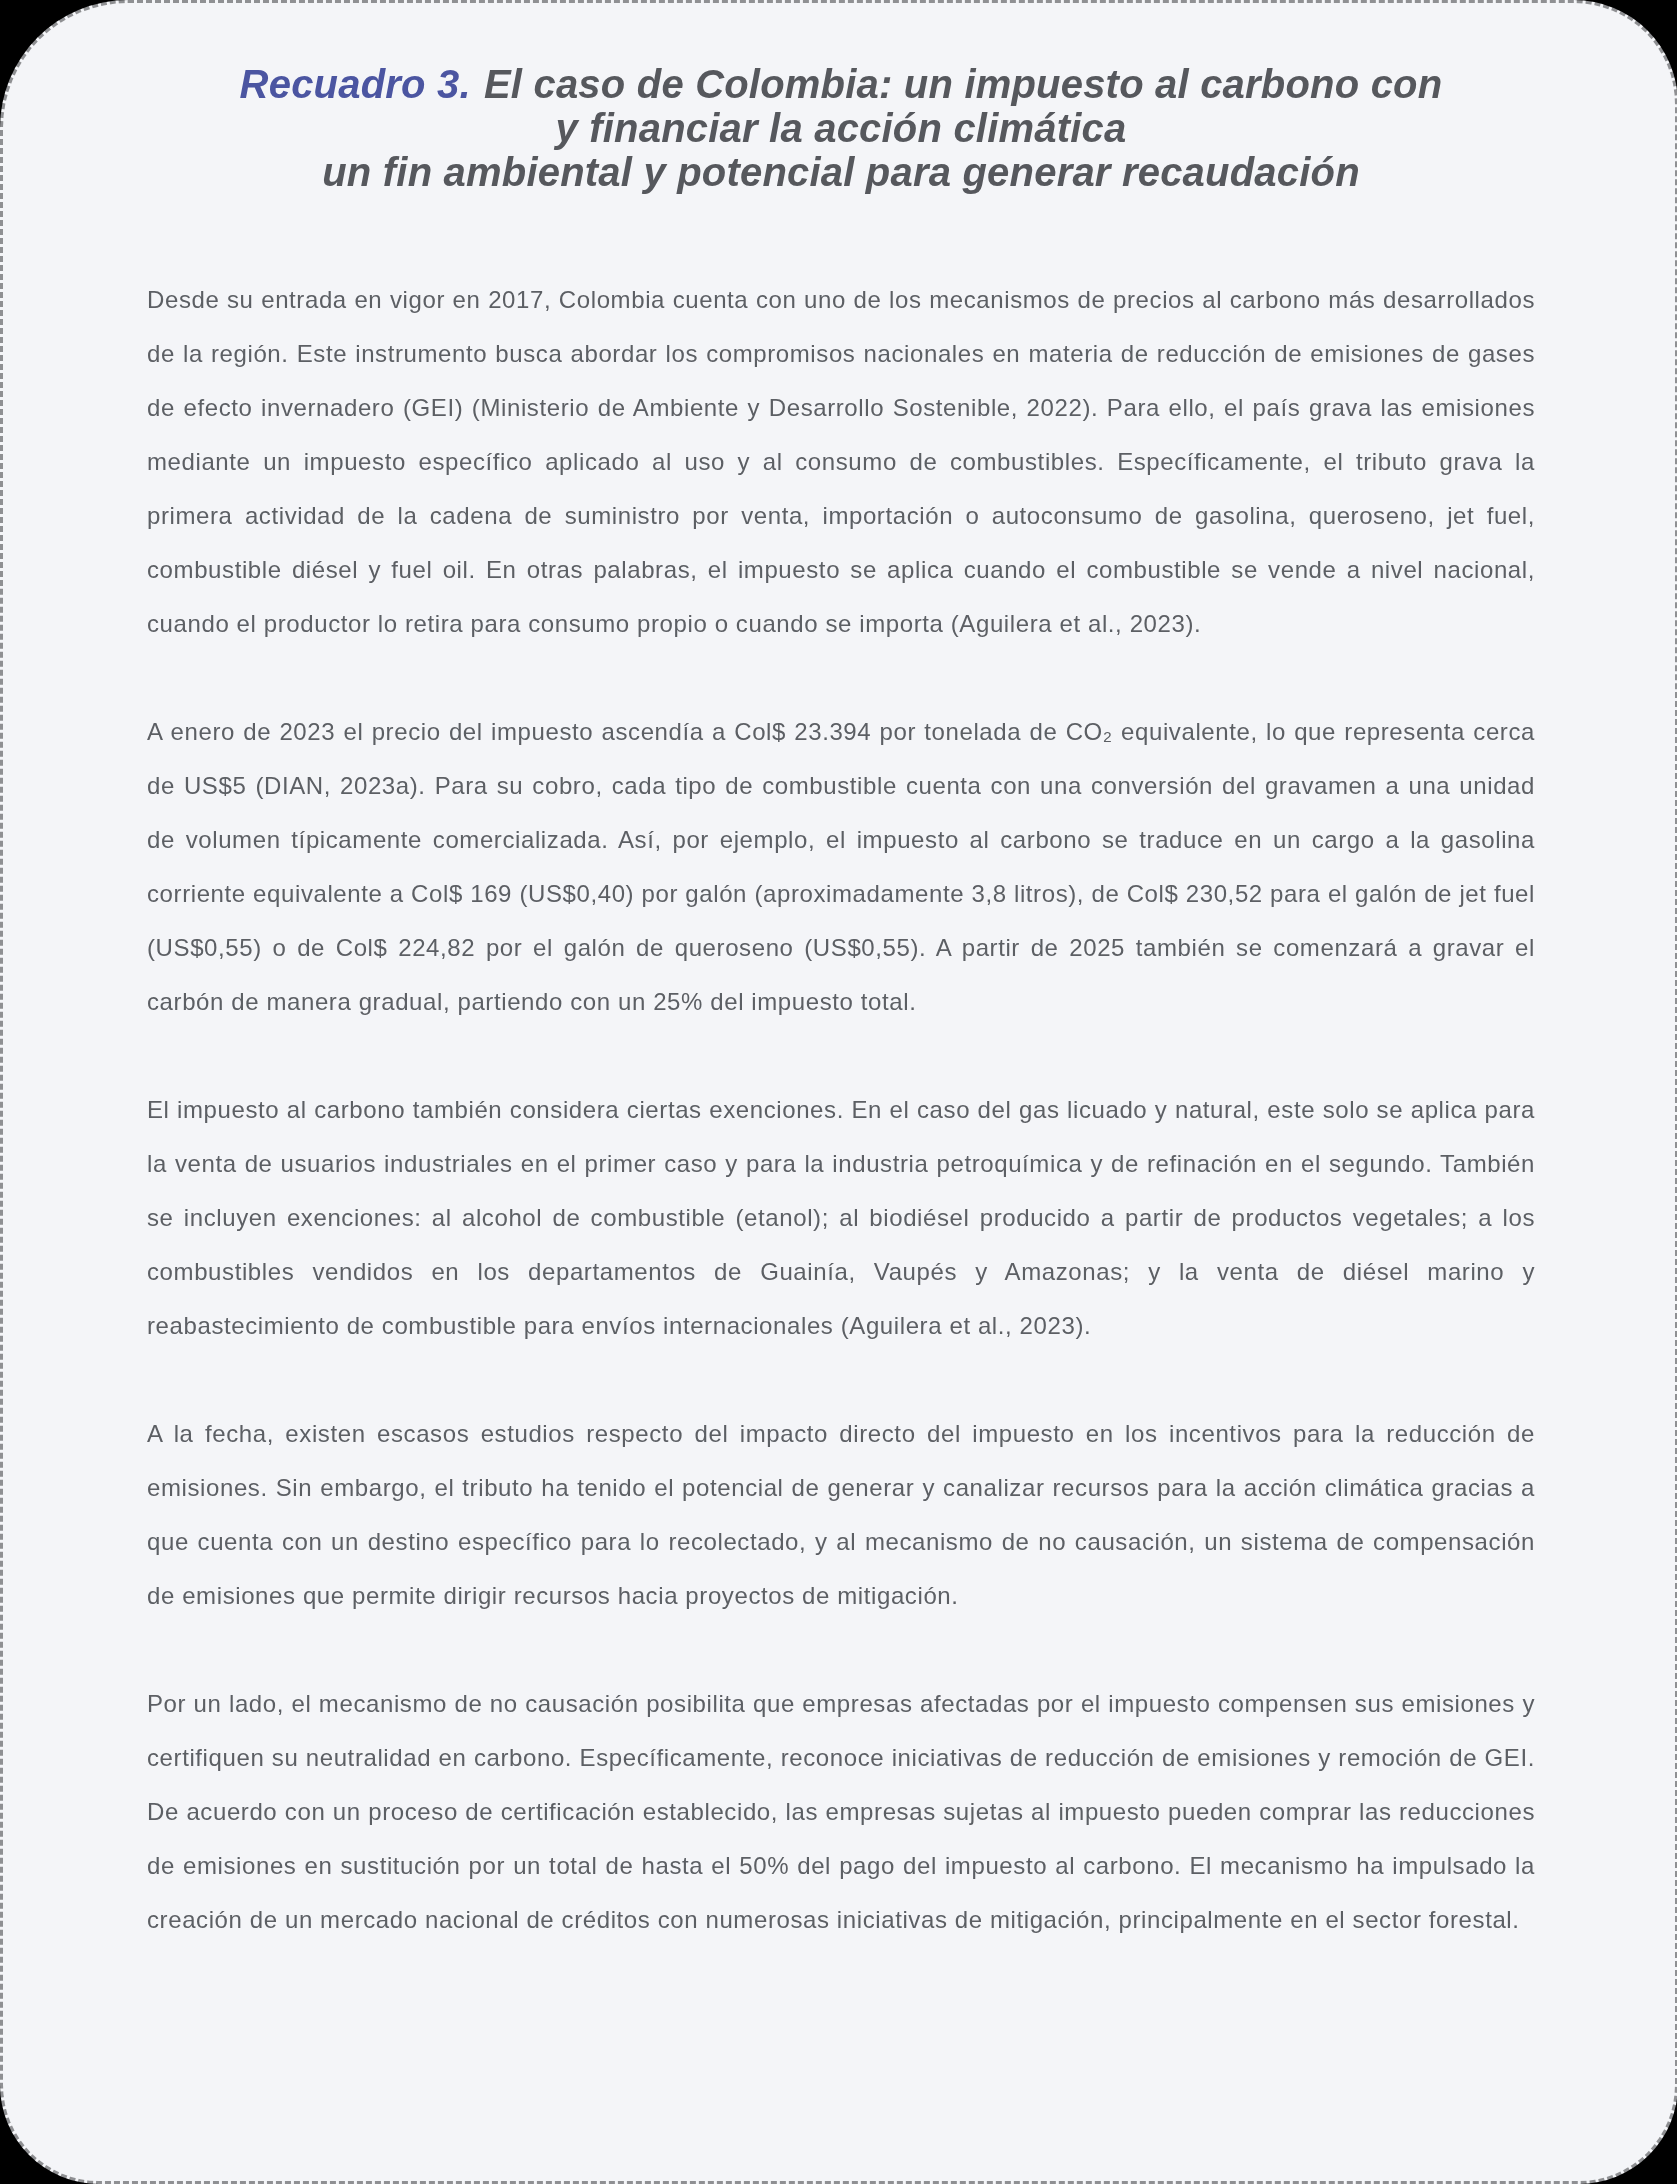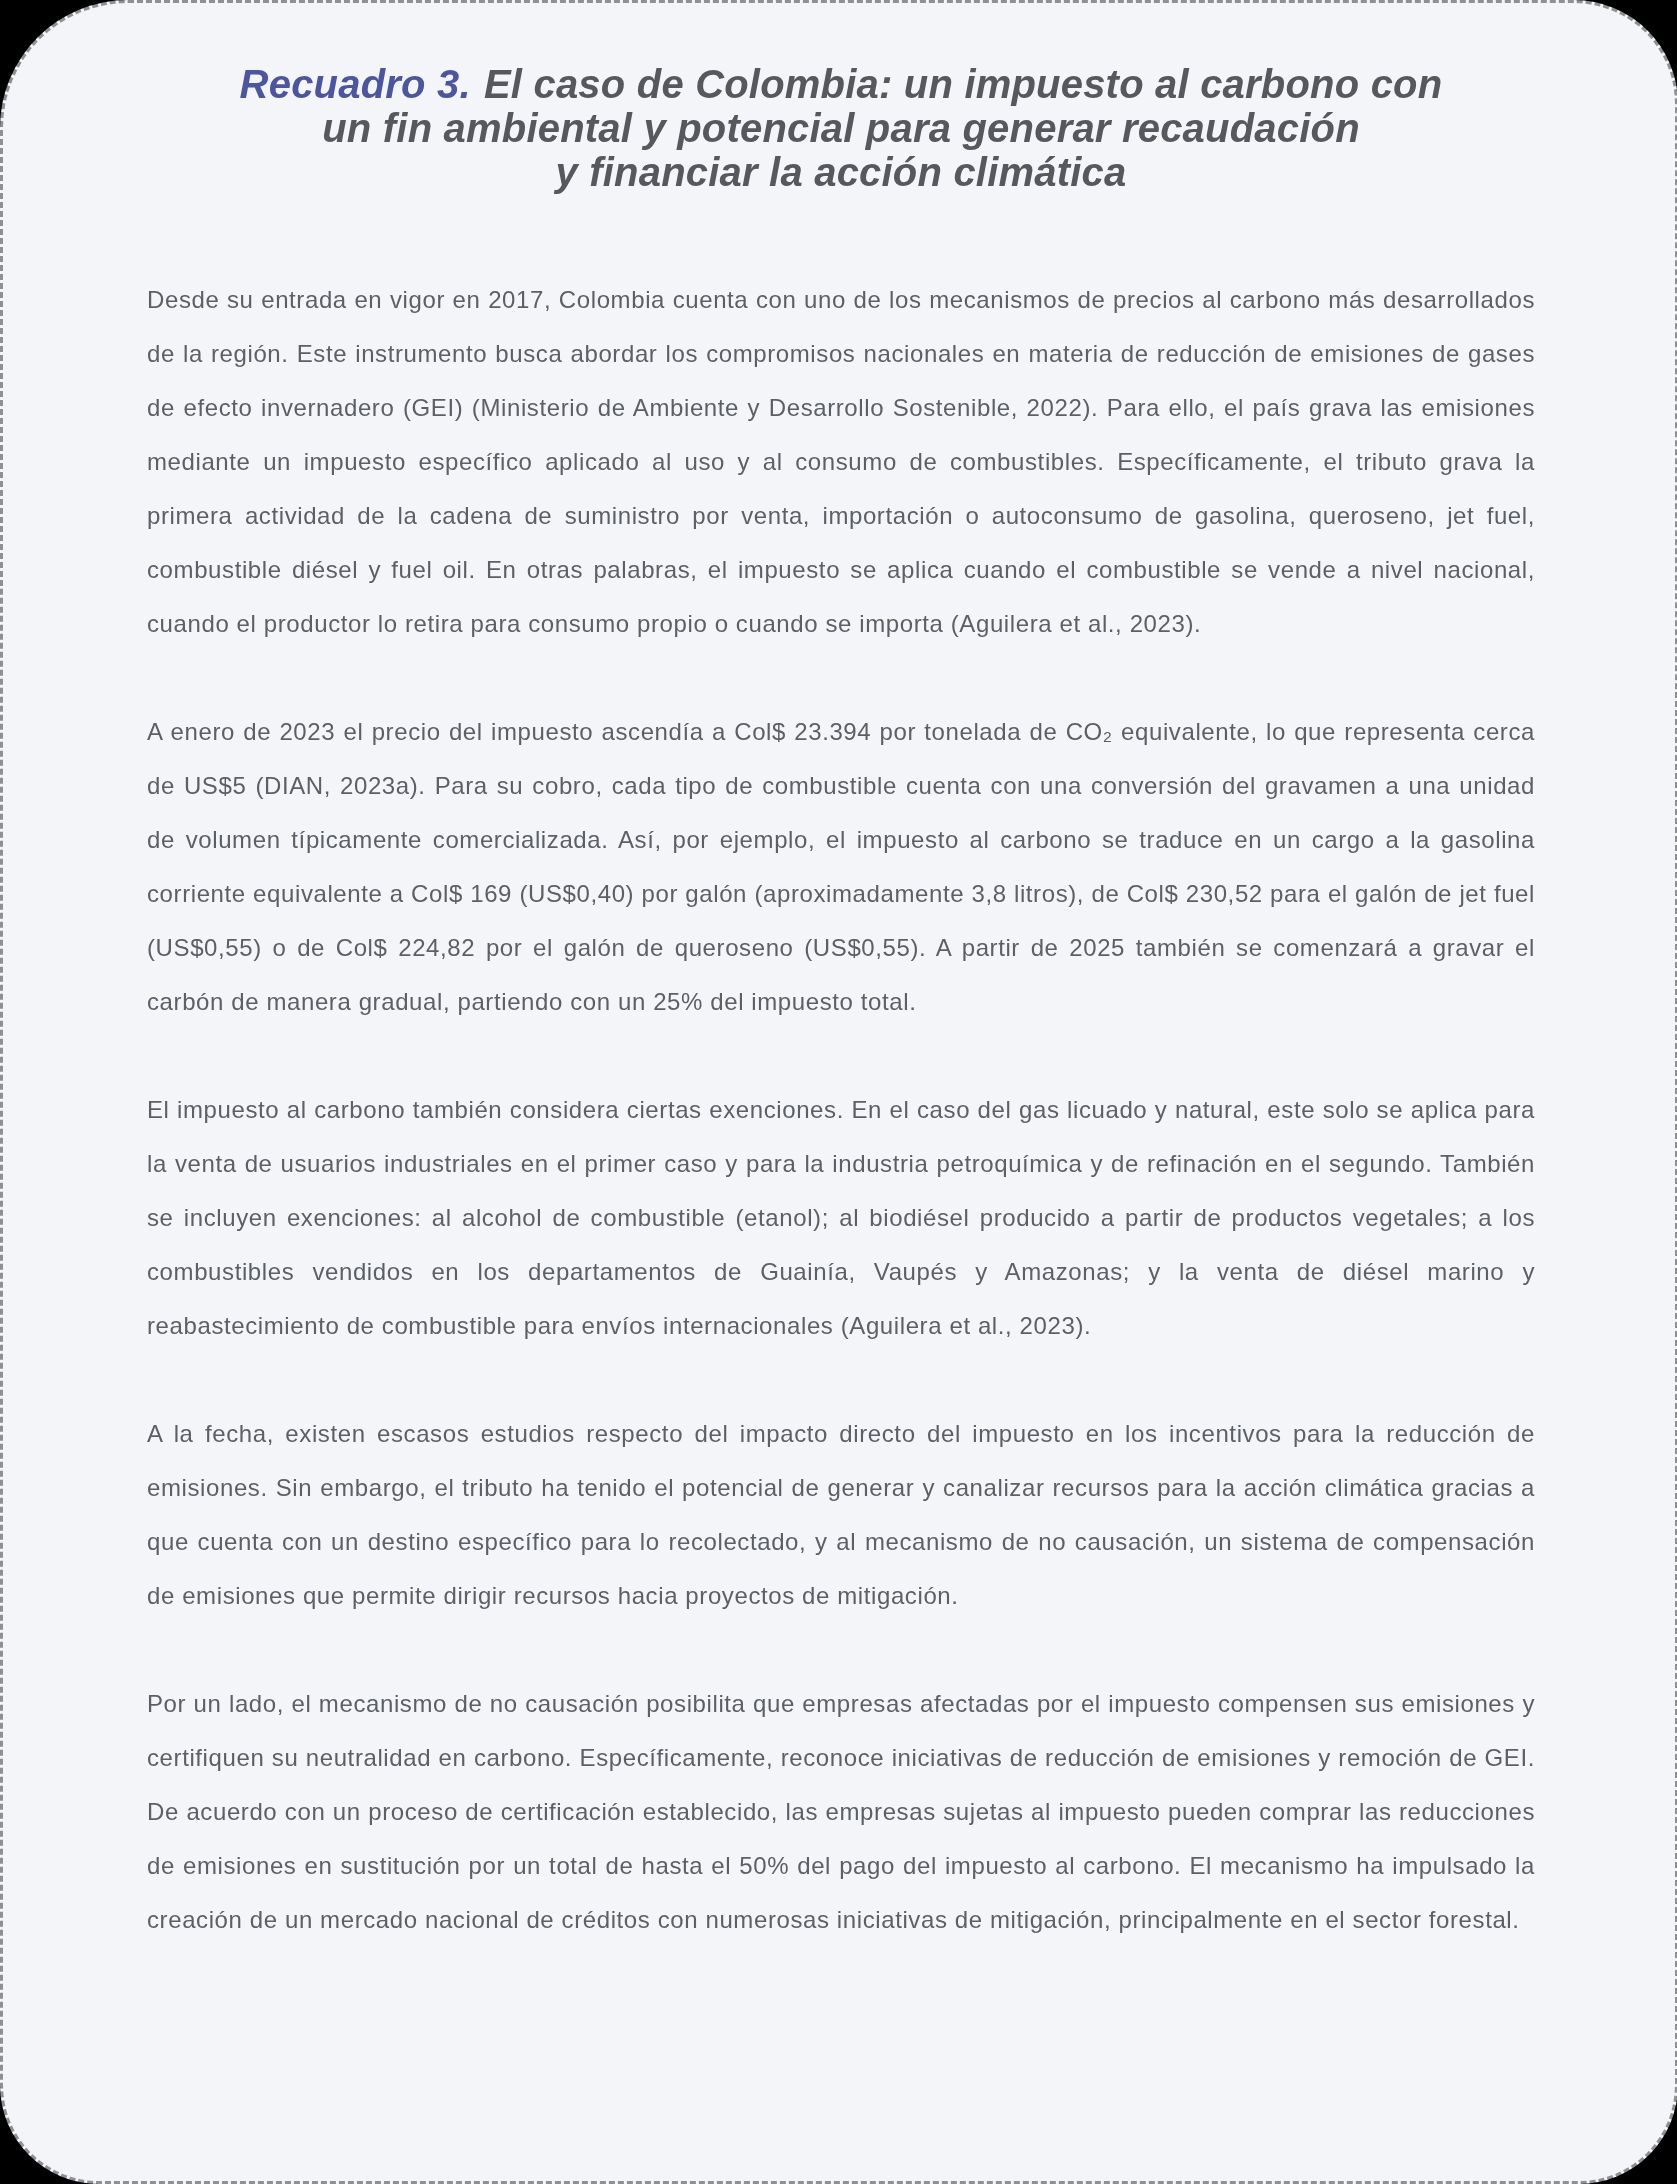--- a/index.html
+++ b/index.html
@@ -54,22 +54,22 @@
 </style>
 </head>
 <body>
 
 <div class="card">
 
   <div class="box-title">
     <span class="title-line">
       <span class="box-label">Recuadro 3.</span><span>El caso de Colombia: un impuesto al carbono con</span>
     </span>
+    <span class="title-line">y financiar la acción climática</span>
     <span class="title-line">un fin ambiental y potencial para generar recaudación</span>
-    <span class="title-line">y financiar la acción climática</span>
   </div>
 
   <div class="box-body">
     <p>Desde su entrada en vigor en 2017, Colombia cuenta con uno de los mecanismos de precios al carbono más desarrollados de la región. Este instrumento busca abordar los compromisos nacionales en materia de reducción de emisiones de gases de efecto invernadero (GEI) (Ministerio de Ambiente y Desarrollo Sostenible, 2022). Para ello, el país grava las emisiones mediante un impuesto específico aplicado al uso y al consumo de combustibles. Específicamente, el tributo grava la primera actividad de la cadena de suministro por venta, importación o autoconsumo de gasolina, queroseno, jet fuel, combustible diésel y fuel oil. En otras palabras, el impuesto se aplica cuando el combustible se vende a nivel nacional, cuando el productor lo retira para consumo propio o cuando se importa (Aguilera et al., 2023).</p>
     <p>A enero de 2023 el precio del impuesto ascendía a Col$ 23.394 por tonelada de CO₂ equivalente, lo que representa cerca de US$5 (DIAN, 2023a). Para su cobro, cada tipo de combustible cuenta con una conversión del gravamen a una unidad de volumen típicamente comercializada. Así, por ejemplo, el impuesto al carbono se traduce en un cargo a la gasolina corriente equivalente a Col$ 169 (US$0,40) por galón (aproximadamente 3,8 litros), de Col$ 230,52 para el galón de jet fuel (US$0,55) o de Col$ 224,82 por el galón de queroseno (US$0,55). A partir de 2025 también se comenzará a gravar el carbón de manera gradual, partiendo con un 25% del impuesto total.</p>
     <p>El impuesto al carbono también considera ciertas exenciones. En el caso del gas licuado y natural, este solo se aplica para la venta de usuarios industriales en el primer caso y para la industria petroquímica y de refinación en el segundo. También se incluyen exenciones: al alcohol de combustible (etanol); al biodiésel producido a partir de productos vegetales; a los combustibles vendidos en los departamentos de Guainía, Vaupés y Amazonas; y la venta de diésel marino y reabastecimiento de combustible para envíos internacionales (Aguilera et al., 2023).</p>
     <p>A la fecha, existen escasos estudios respecto del impacto directo del impuesto en los incentivos para la reducción de emisiones. Sin embargo, el tributo ha tenido el potencial de generar y canalizar recursos para la acción climática gracias a que cuenta con un destino específico para lo recolectado, y al mecanismo de no causación, un sistema de compensación de emisiones que permite dirigir recursos hacia proyectos de mitigación.</p>
     <p>Por un lado, el mecanismo de no causación posibilita que empresas afectadas por el impuesto compensen sus emisiones y certifiquen su neutralidad en carbono. Específicamente, reconoce iniciativas de reducción de emisiones y remoción de GEI. De acuerdo con un proceso de certificación establecido, las empresas sujetas al impuesto pueden comprar las reducciones de emisiones en sustitución por un total de hasta el 50% del pago del impuesto al carbono. El mecanismo ha impulsado la creación de un mercado nacional de créditos con numerosas iniciativas de mitigación, principalmente en el sector forestal.</p>
 
   </div>

